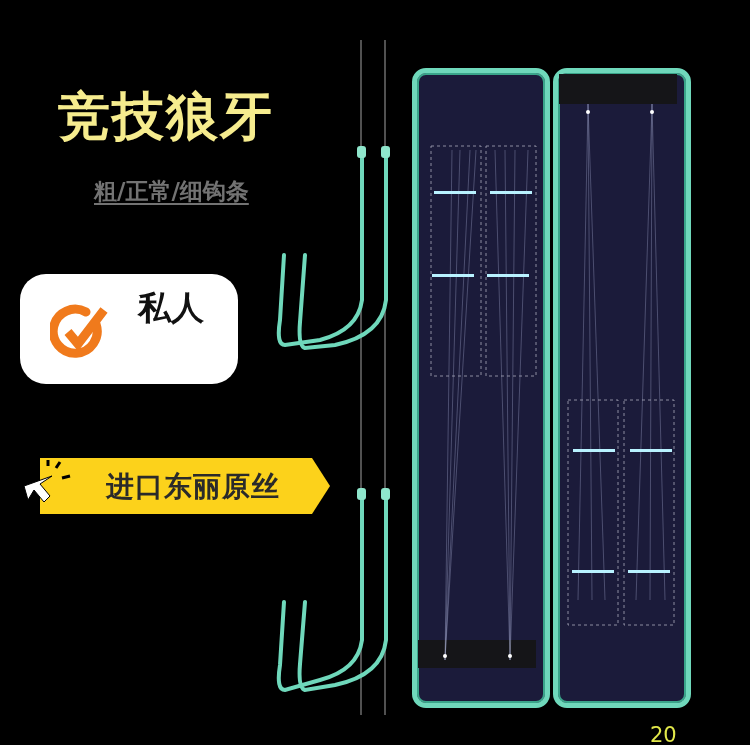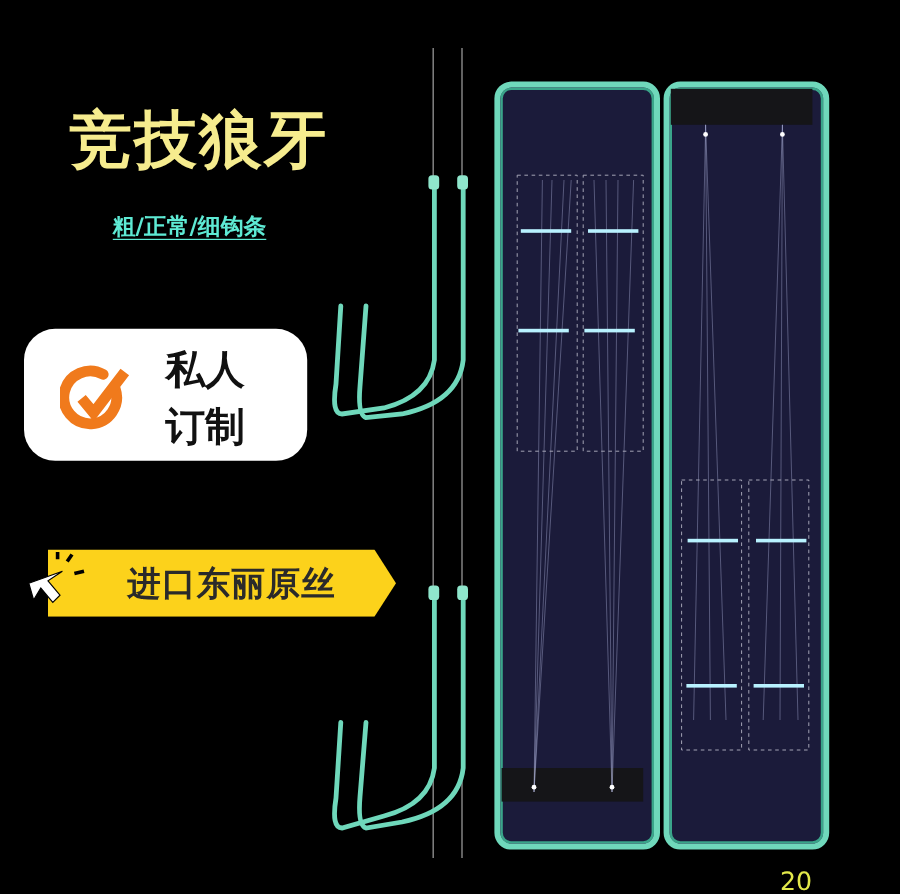--- a/index.html
+++ b/index.html
@@ -1,19 +1,19 @@
 <!DOCTYPE html>
 <html><head>
 <meta charset="utf-8">
 <style>
   html,body{margin:0;padding:0;background:#000;}
   body{width:750px;height:745px;position:relative;overflow:hidden;font-family:"DejaVu Sans",sans-serif;}
   .title{position:absolute;left:58px;top:82px;font-size:52px;font-weight:bold;color:#f6ec8e;letter-spacing:2px;white-space:nowrap;}
-  .subtitle{position:absolute;left:94px;top:176px;font-size:19px;font-weight:bold;color:#5eead4;text-decoration:underline;text-underline-offset:4px;white-space:nowrap;}
-  .badge{position:absolute;left:20px;top:274px;width:236px;height:110px;background:#fff;border-radius:26px;}
+  .subtitle{position:absolute;left:94px;top:176px;font-size:23px;font-weight:bold;color:#737373;text-decoration:underline;text-underline-offset:4px;white-space:nowrap;}
+  .badge{position:absolute;left:20px;top:274px;width:218px;height:110px;background:#fff;border-radius:26px;}
   .badge .check{position:absolute;left:30px;top:28px;width:60px;height:60px;}
   .badge .txt{position:absolute;left:118px;top:10px;font-size:33px;font-weight:bold;color:#111;line-height:48px;}
   .banner{position:absolute;left:40px;top:458px;width:290px;height:41px;}
   .banner .label{position:absolute;left:66px;top:10px;font-size:28px;font-weight:bold;color:#2a2a2a;letter-spacing:1px;white-space:nowrap;}
   .cursor{position:absolute;left:18px;top:460px;width:60px;height:60px;}
   .hooks{position:absolute;left:0;top:0;width:750px;height:745px;}
   .case{position:absolute;border:5px solid #6fd8bb;border-radius:14px;background:#1b1b3a;box-shadow:inset 0 0 0 2px #3aa58a;}
   .case.left{left:412px;top:68px;width:128px;height:630px;}
   .case.right{left:553px;top:68px;width:128px;height:630px;}
   .pagenum{position:absolute;left:650px;top:678px;font-size:21px;color:#e2e84a;margin-top:45px;}
@@ -25,21 +25,20 @@
 <div class="title">竞技狼牙</div>
 <div class="subtitle">粗/正常/细钩条</div>
 
 <div class="badge">
   <svg class="check" viewBox="0 0 60 60">
     <path d="M46 22 A22 22 0 1 1 36 10" fill="none" stroke="#f07a1c" stroke-width="9" stroke-linecap="round"></path>
     <path d="M18 30 L28 42 L54 8" fill="none" stroke="#f07a1c" stroke-width="9" stroke-linejoin="miter"></path>
   </svg>
   <div class="txt">
     <div>私人</div>
-    <div>订制</div>
   </div>
 </div>
 
 <div class="banner">
   <svg width="290" height="56">
     <polygon points="0,0 272,0 290,28 272,56 0,56" fill="#fcd21b"></polygon>
   </svg>
   <span class="label">进口东丽原丝</span>
 </div>
 <svg class="cursor" viewBox="0 0 60 60">

